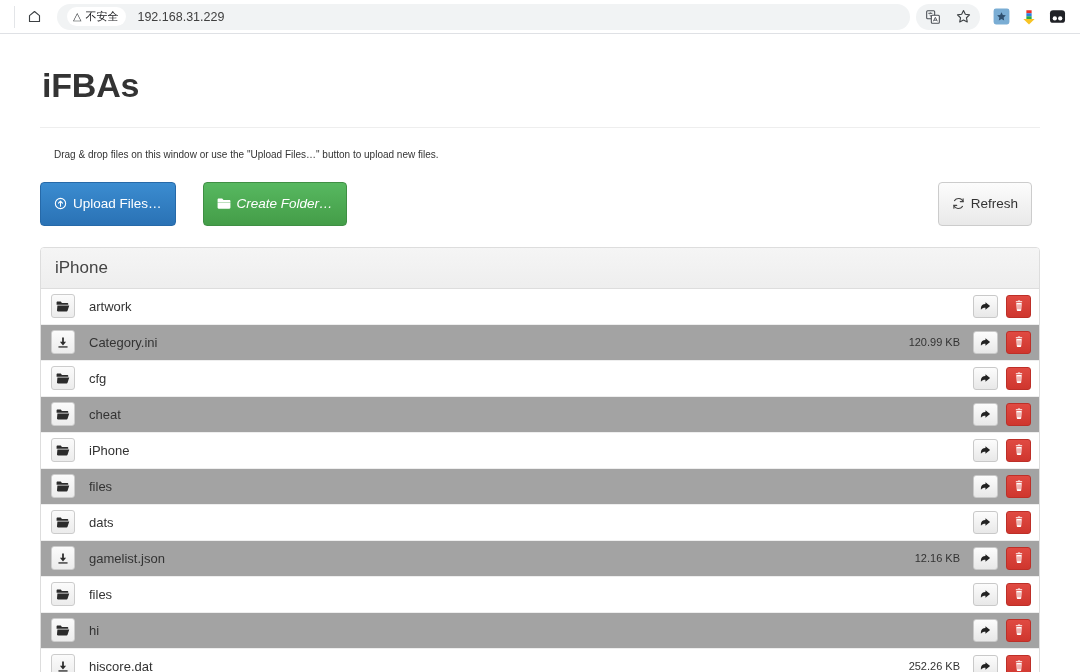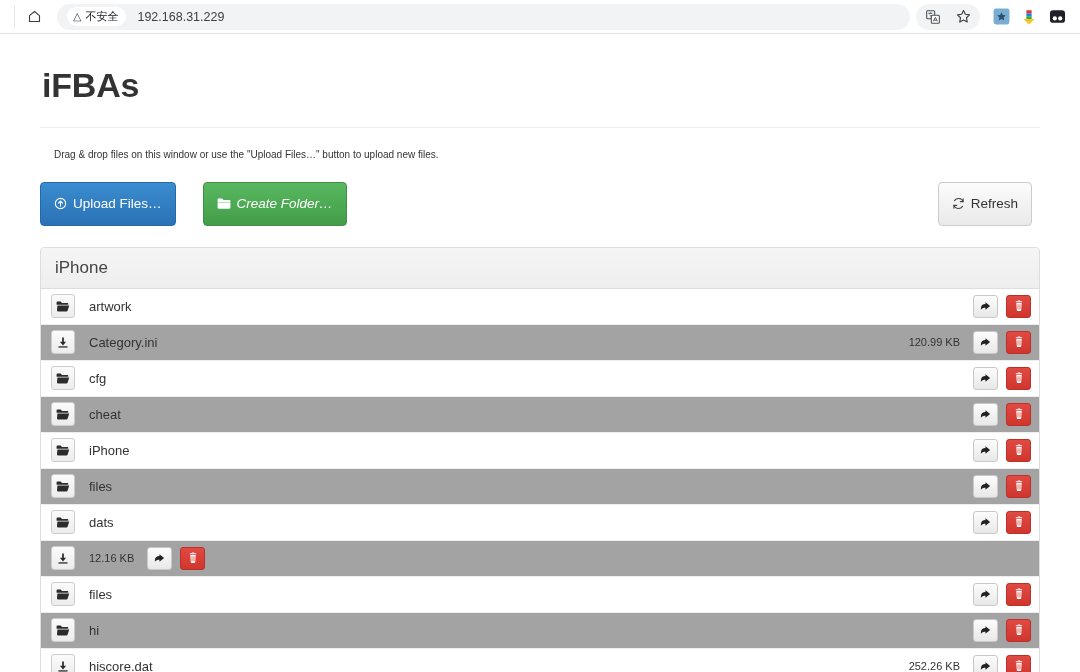--- a/index.html
+++ b/index.html
@@ -497,20 +497,21 @@
               </svg>
             </span>
           </span>
         </div>
         <div class="file-row striped">
           <span class="row-icon">
             <svg width="14" height="13">
               <use href="#sym-download"></use>
             </svg>
           </span>
+          <span class="row-name">gamelist.json</span>
           <span class="row-size">12.16 KB</span>
           <span class="row-actions">
             <span class="act-btn act-move">
               <svg width="13" height="13">
                 <use href="#sym-arrow-right"></use>
               </svg>
             </span>
             <span class="act-btn act-delete">
               <svg width="12" height="12">
                 <use href="#sym-trash"></use>

